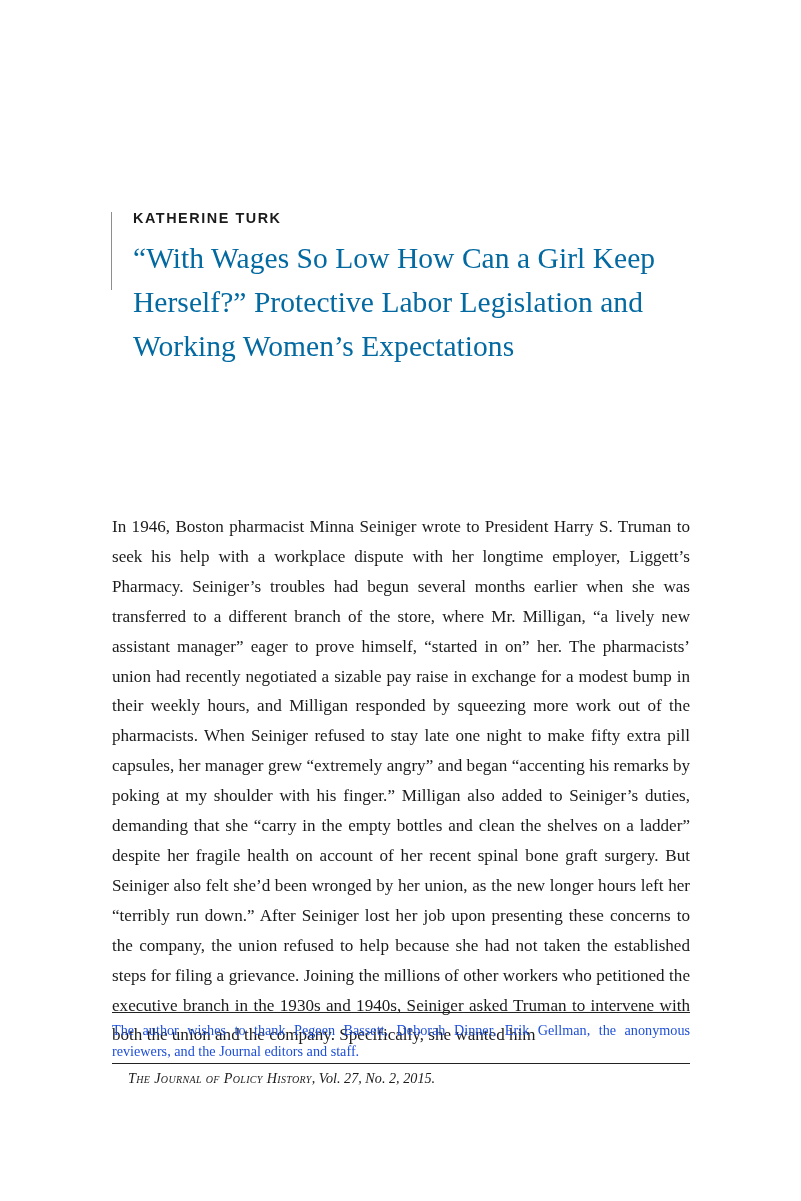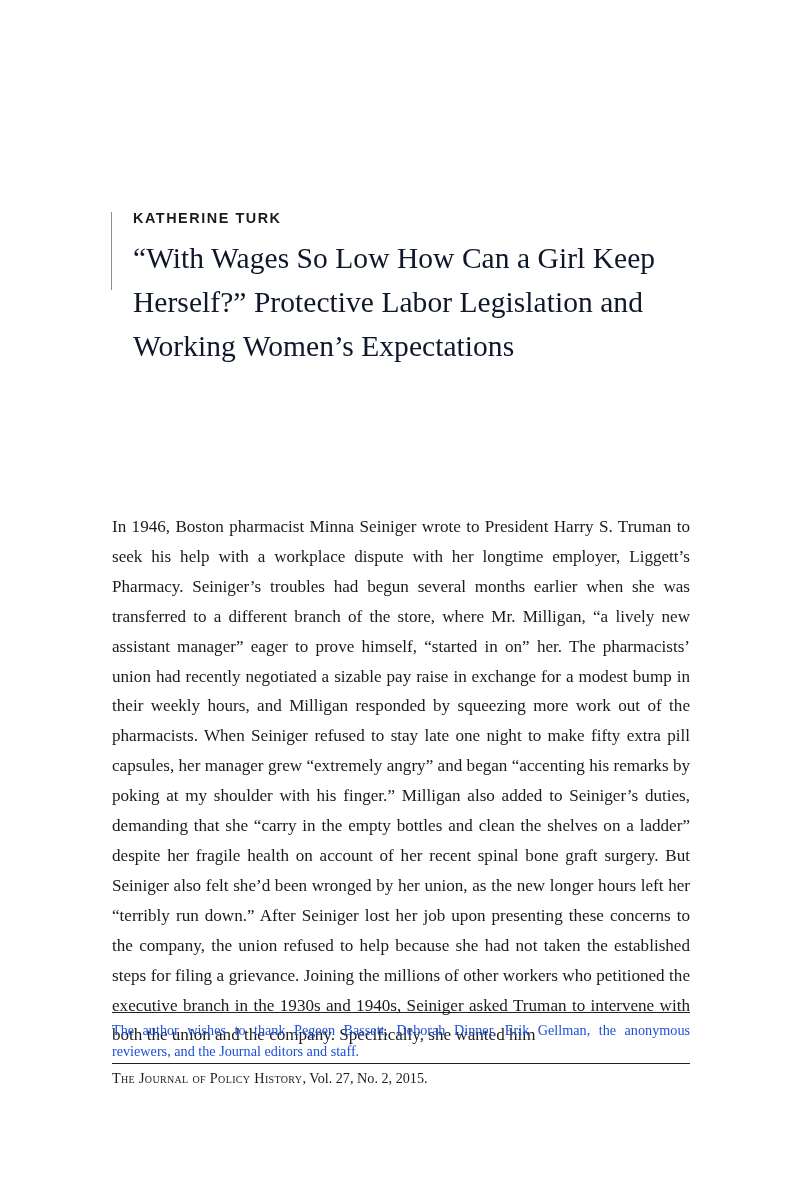--- a/index.html
+++ b/index.html
@@ -53,21 +53,21 @@
     line-height: 20px;
     margin: 0 0 8px 0;
     text-transform: uppercase;
   }
   .article-title {
     font-family: "Liberation Serif", "DejaVu Serif", serif;
     font-size: 29.5px;
     font-weight: normal;
     line-height: 44px;
     letter-spacing: 0.05px;
-    color: #0f172a;
+    color: #0369a1;
     margin: 0;
     width: 556px;
   }
 
   
   .body-block {
     position: absolute;
     left: 112px;
     top: 512px;
     width: 578px;
@@ -109,23 +109,24 @@
   .imprint-rule {
     position: absolute;
     left: 112px;
     top: 1063px;
     width: 578px;
     height: 1px;
     background: #222222;
   }
   .imprint-block {
     position: absolute;
-    left: 112px;
+    left: 128px;
     top: 1069px;
     width: 578px;
+    font-style: italic;
   }
   .imprint-line {
     font-family: "Liberation Serif", "DejaVu Serif", serif;
     font-size: 14.2px;
     line-height: 18.6px;
     color: #1b1b1b;
     margin: 0;
     white-space: nowrap;
   }
   .smallcaps {

